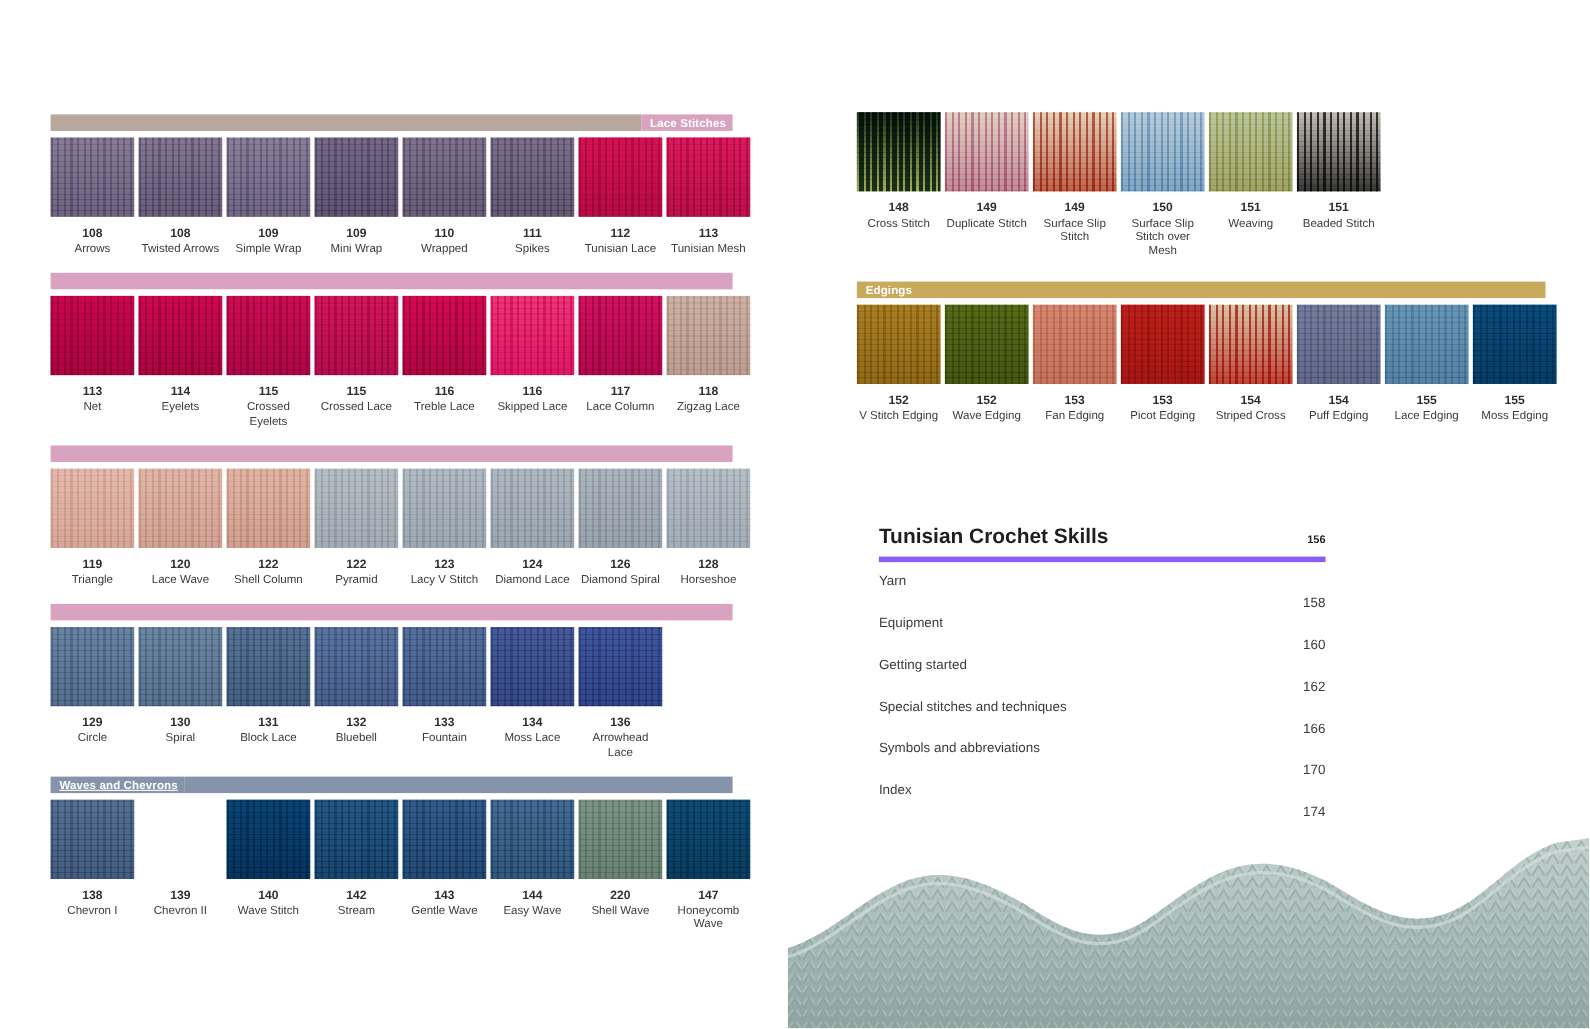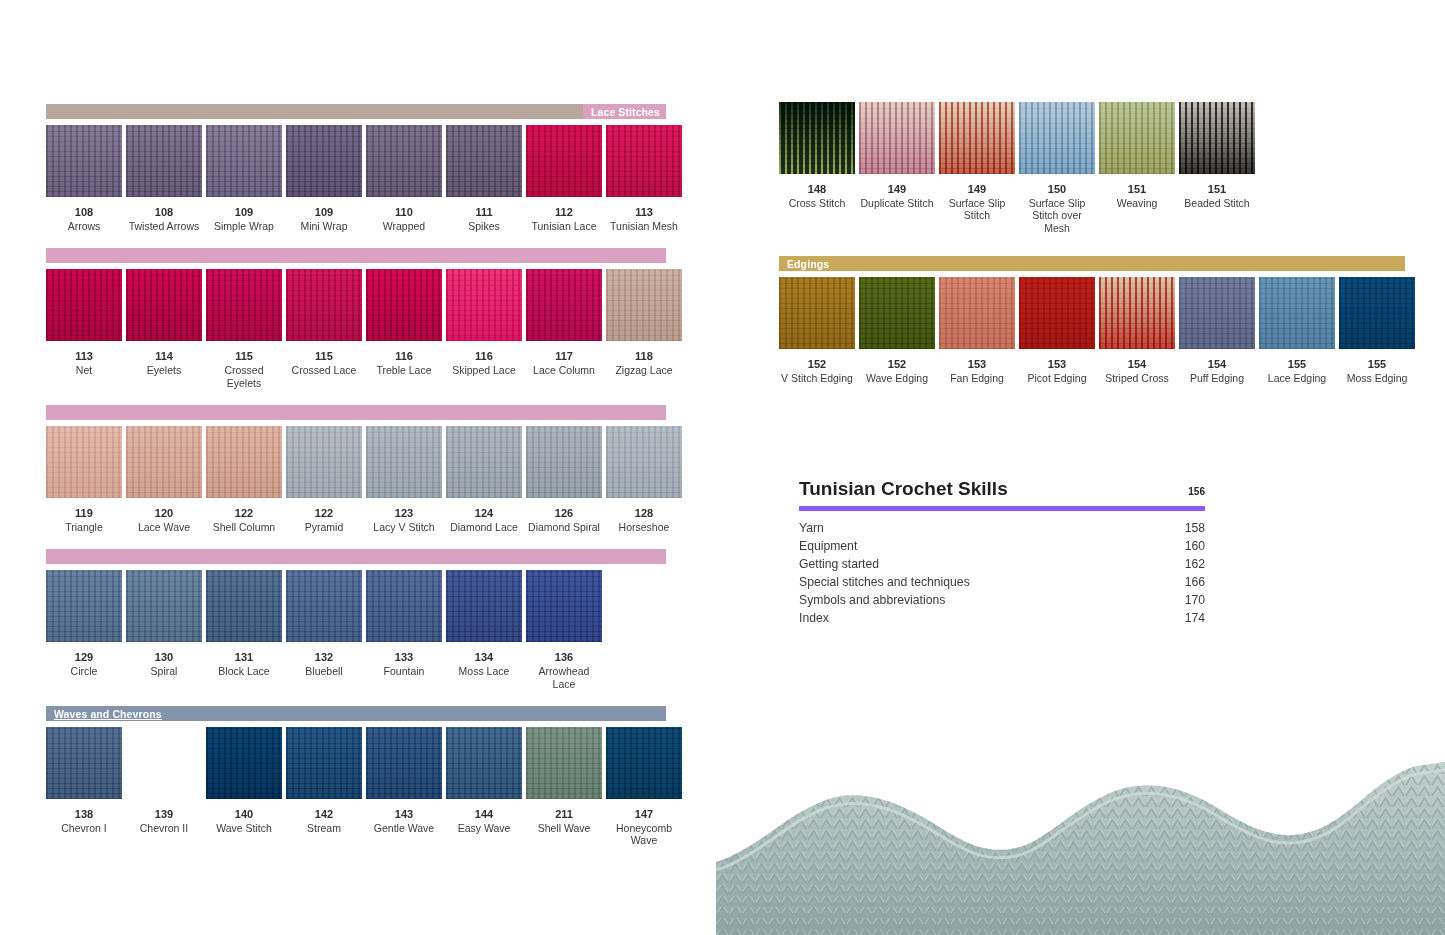--- a/index.html
+++ b/index.html
@@ -135,21 +135,21 @@
   .contents-list {
     margin-top: 8px;
   }
   .contents-item {
     display: flex;
     justify-content: space-between;
     font-size: 12.2px;
     line-height: 1.48;
     color: #3b3b3b;
   }
-  .contents-item .pg { color: #3b3b3b; }
+  .contents-item .pg { color: #3b3b3b; margin-top: 20px; }
 
   
   .photo {
     position: absolute;
     left: 716px;
     top: 742px;
     width: 729px;
     height: 193px;
     overflow: hidden;
   }
@@ -449,21 +449,21 @@
         <div class="cell">
           <div class="swatch" id="L4-5" style="background: repeating-linear-gradient(90deg, rgb(90, 127, 159) 0px, rgb(90, 127, 159) 2px, rgb(127, 160, 189) 2px, rgb(127, 160, 189) 6px), repeating-linear-gradient(0deg, rgba(0, 0, 0, 0.14) 0px, rgba(0, 0, 0, 0.14) 1px, rgba(255, 255, 255, 0.1) 1px, rgba(255, 255, 255, 0.1) 5px), linear-gradient(rgb(127, 160, 189), rgb(90, 127, 159)); background-blend-mode: multiply, overlay, normal;"></div>
           <div class="caption">
             <span class="num">144</span>
             <span class="nm">Easy Wave</span>
           </div>
         </div>
         <div class="cell">
           <div class="swatch" id="L4-6" style="background: repeating-linear-gradient(90deg, rgb(144, 165, 152) 0px, rgb(144, 165, 152) 2px, rgb(174, 191, 181) 2px, rgb(174, 191, 181) 6px), repeating-linear-gradient(0deg, rgba(0, 0, 0, 0.14) 0px, rgba(0, 0, 0, 0.14) 1px, rgba(255, 255, 255, 0.1) 1px, rgba(255, 255, 255, 0.1) 5px), linear-gradient(rgb(174, 191, 181), rgb(144, 165, 152)); background-blend-mode: multiply, overlay, normal;"></div>
           <div class="caption">
-            <span class="num">211</span>
+            <span class="num">220</span>
             <span class="nm">Shell Wave</span>
           </div>
         </div>
         <div class="cell">
           <div class="swatch" id="L4-7" style="background: repeating-linear-gradient(90deg, rgb(37, 106, 137) 0px, rgb(37, 106, 137) 2px, rgb(59, 134, 168) 2px, rgb(59, 134, 168) 6px), repeating-linear-gradient(0deg, rgba(0, 0, 0, 0.14) 0px, rgba(0, 0, 0, 0.14) 1px, rgba(255, 255, 255, 0.1) 1px, rgba(255, 255, 255, 0.1) 5px), linear-gradient(rgb(59, 134, 168), rgb(37, 106, 137)); background-blend-mode: multiply, overlay, normal;"></div>
           <div class="caption">
             <span class="num">147</span>
             <span class="nm">Honeycomb Wave</span>
           </div>
         </div>

